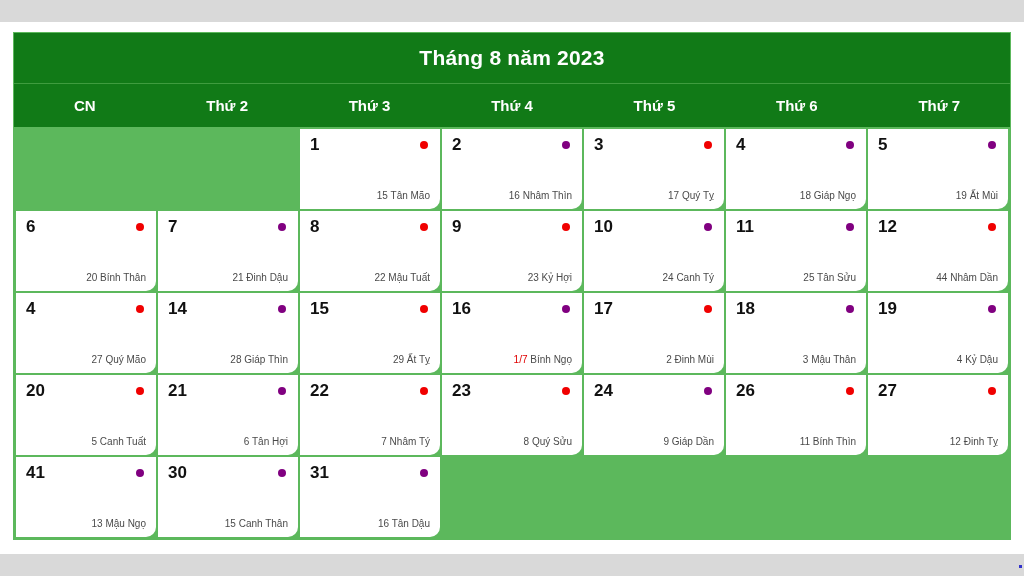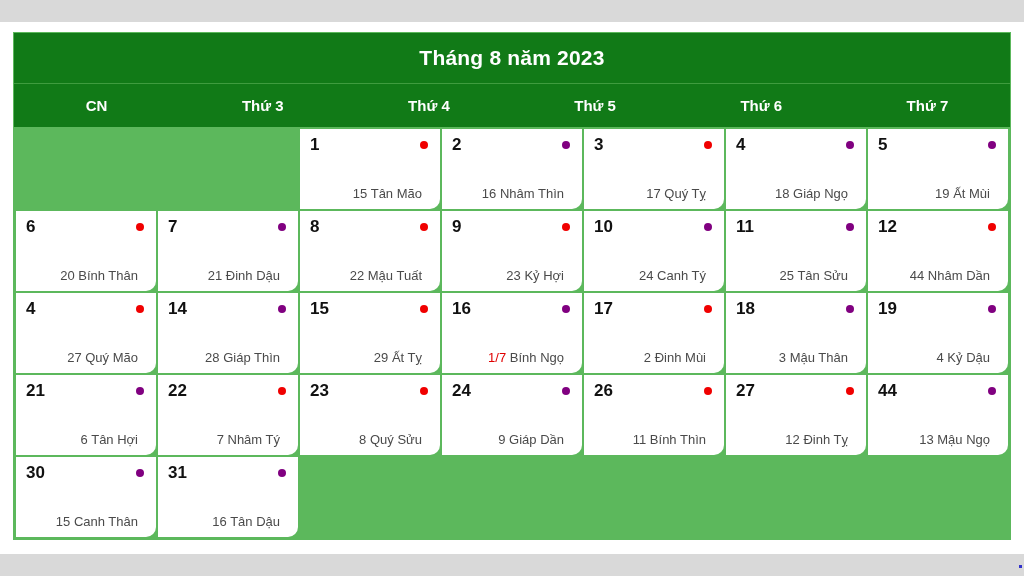--- a/index.html
+++ b/index.html
@@ -50,21 +50,21 @@
     text-align: center;
     background: #117a17;
     color: #ffffff;
     font-size: 21px;
     font-weight: bold;
     letter-spacing: 0.2px;
   }
 
   .weekdays {
     display: grid;
-    grid-template-columns: repeat(6, 1fr);
+    grid-template-columns: repeat(7, 1fr);
     background: #117a17;
     gap: 1px;
     border-top: 1px solid #3f9c3f;
   }
   .weekday {
     height: 43px;
     line-height: 43px;
     text-align: center;
     background: #117a17;
     color: #ffffff;
@@ -107,23 +107,23 @@
     position: absolute;
     top: 12px;
     right: 12px;
     width: 8px;
     height: 8px;
     border-radius: 50%;
   }
 
   .lunar {
     position: absolute;
-    right: 18px;
+    right: 10px;
     bottom: 8px;
-    font-size: 13px;
+    font-size: 10px;
     color: #4a4a4a;
     white-space: nowrap;
   }
   .lunar .lunar-lead {
     color: #e00000;
     font-weight: normal;
   }
 
   .corner-dot {
     position: absolute;
@@ -140,20 +140,21 @@
 <div class="browser-band top"></div>
 
 <div class="page-body">
 
   <div class="calendar">
 
     <div class="cal-title">Tháng 8 năm 2023</div>
 
     <div class="weekdays">
         <div class="weekday">CN</div>
+        <div class="weekday">Thứ 2</div>
         <div class="weekday">Thứ 3</div>
         <div class="weekday">Thứ 4</div>
         <div class="weekday">Thứ 5</div>
         <div class="weekday">Thứ 6</div>
         <div class="weekday">Thứ 7</div>
       </div>
 
     <div class="weeks">
         <div class="day-cell empty"></div>
         <div class="day-cell empty"></div>
@@ -246,20 +247,25 @@
           <div class="day-num">18</div>
           <span class="day-dot" style="background: rgb(128, 0, 128);"></span>
           <div class="lunar"><span>3 Mậu Thân</span></div>
         </div>
         <div class="day-cell">
           <div class="day-num">19</div>
           <span class="day-dot" style="background: rgb(128, 0, 128);"></span>
           <div class="lunar"><span>4 Kỷ Dậu</span></div>
         </div>
         <div class="day-cell">
+          <div class="day-num">20</div>
+          <span class="day-dot" style="background: rgb(240, 0, 0);"></span>
+          <div class="lunar"><span>5 Canh Tuất</span></div>
+        </div>
+        <div class="day-cell">
           <div class="day-num">21</div>
           <span class="day-dot" style="background: rgb(128, 0, 128);"></span>
           <div class="lunar"><span>6 Tân Hợi</span></div>
         </div>
         <div class="day-cell">
           <div class="day-num">22</div>
           <span class="day-dot" style="background: rgb(240, 0, 0);"></span>
           <div class="lunar"><span>7 Nhâm Tý</span></div>
         </div>
         <div class="day-cell">
@@ -276,21 +282,21 @@
           <div class="day-num">26</div>
           <span class="day-dot" style="background: rgb(240, 0, 0);"></span>
           <div class="lunar"><span>11 Bính Thìn</span></div>
         </div>
         <div class="day-cell">
           <div class="day-num">27</div>
           <span class="day-dot" style="background: rgb(240, 0, 0);"></span>
           <div class="lunar"><span>12 Đinh Tỵ</span></div>
         </div>
         <div class="day-cell">
-          <div class="day-num">44</div>
+          <div class="day-num">41</div>
           <span class="day-dot" style="background: rgb(128, 0, 128);"></span>
           <div class="lunar"><span>13 Mậu Ngọ</span></div>
         </div>
         <div class="day-cell">
           <div class="day-num">30</div>
           <span class="day-dot" style="background: rgb(128, 0, 128);"></span>
           <div class="lunar"><span>15 Canh Thân</span></div>
         </div>
         <div class="day-cell">
           <div class="day-num">31</div>

